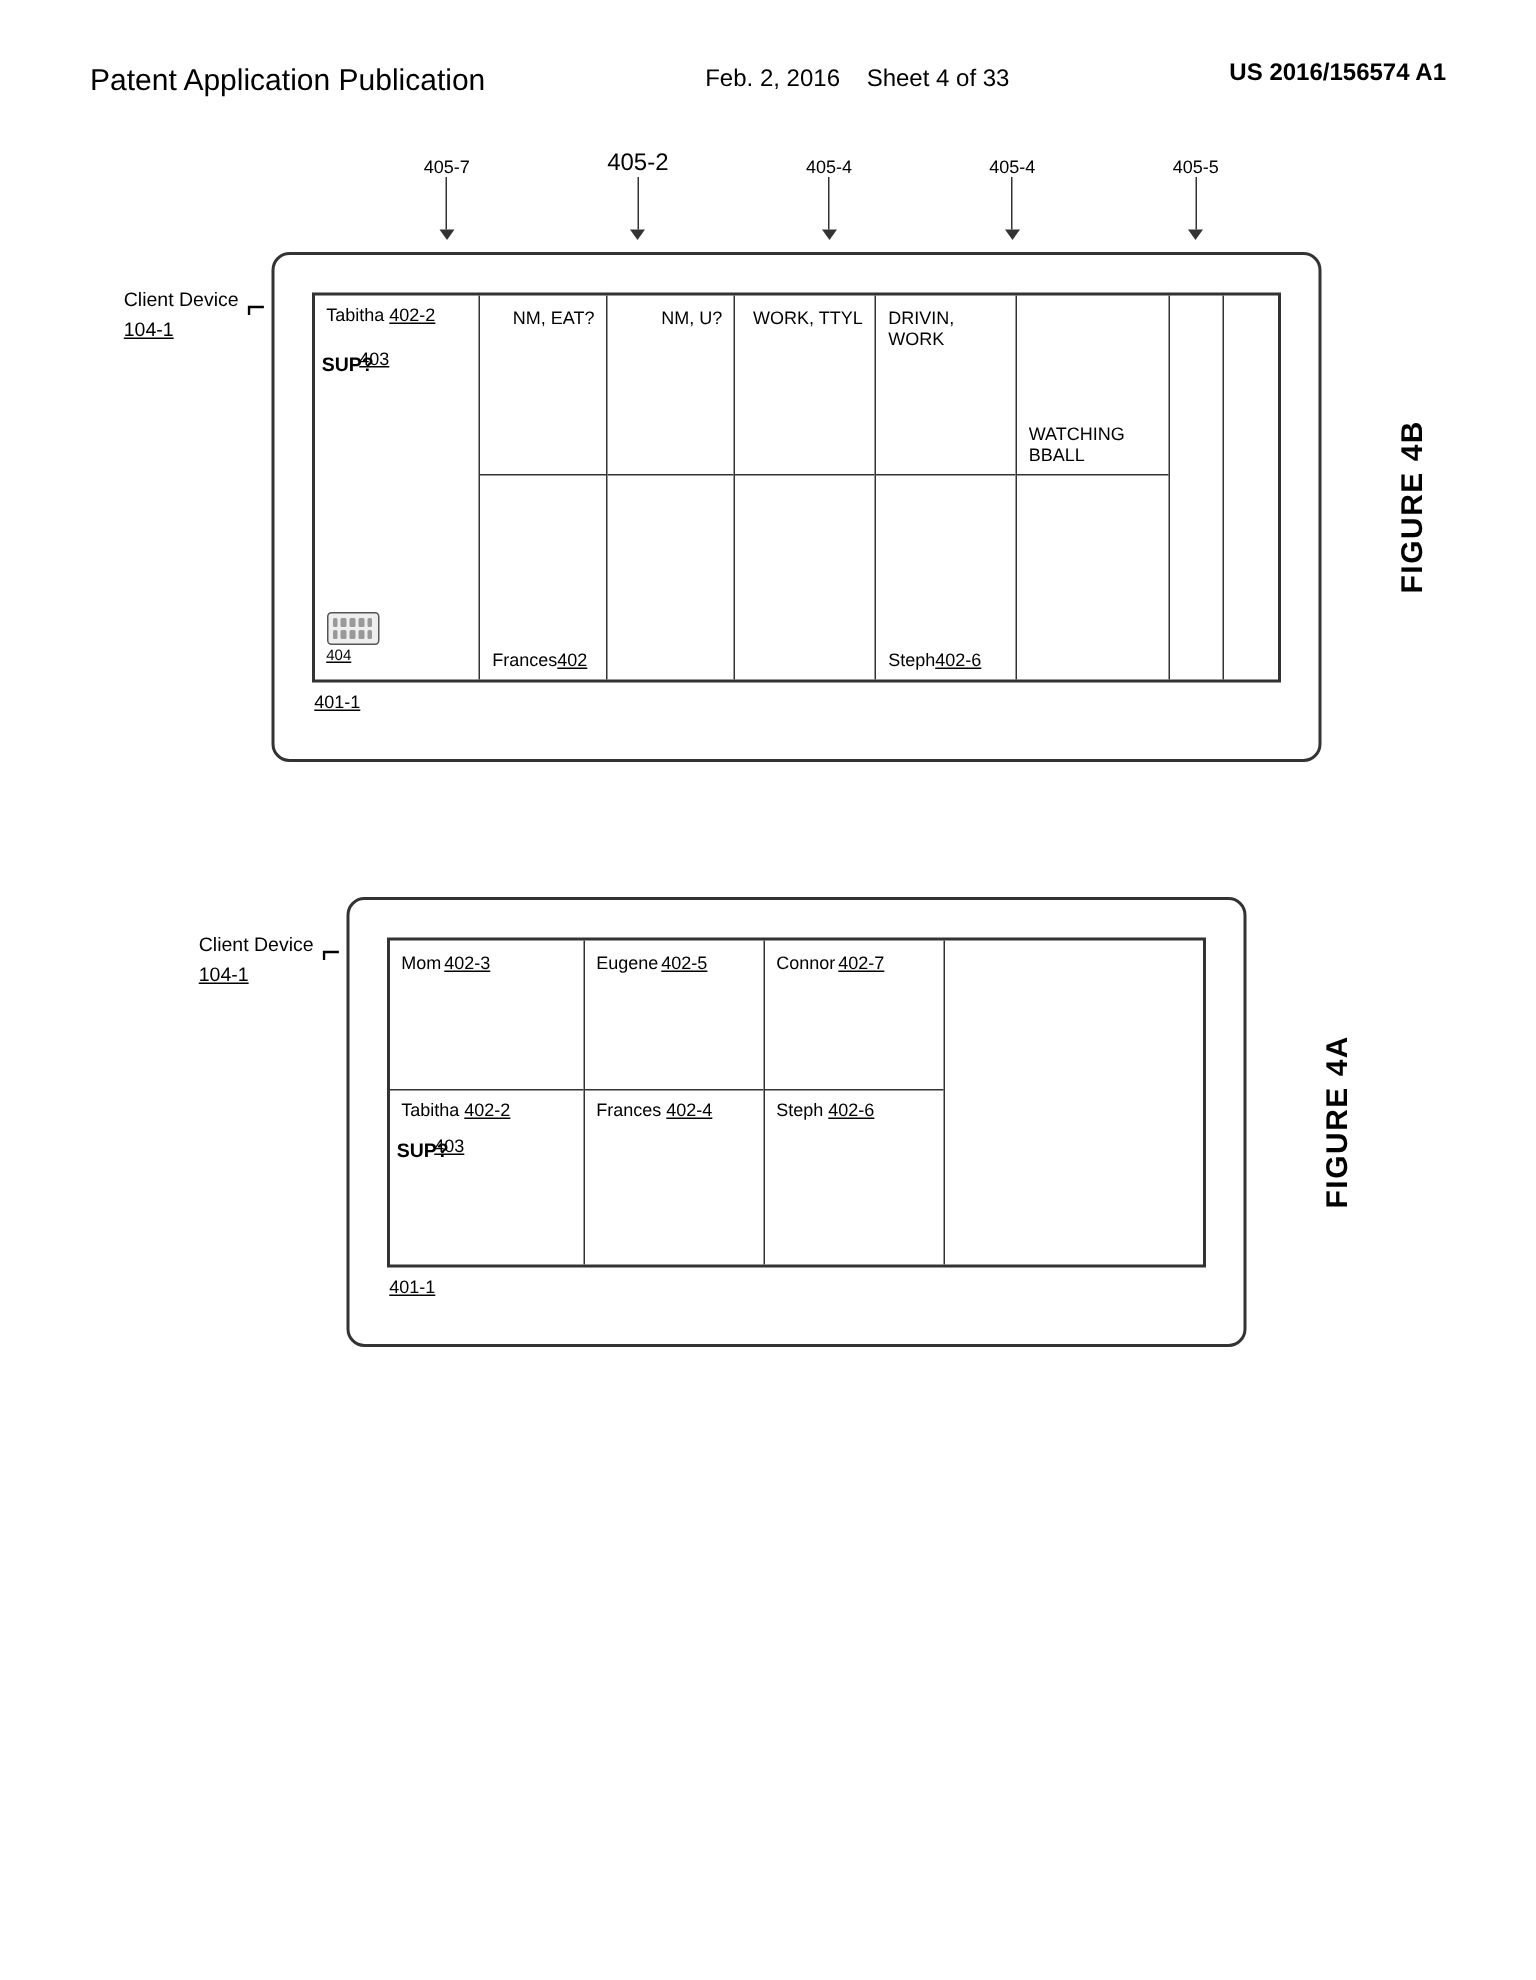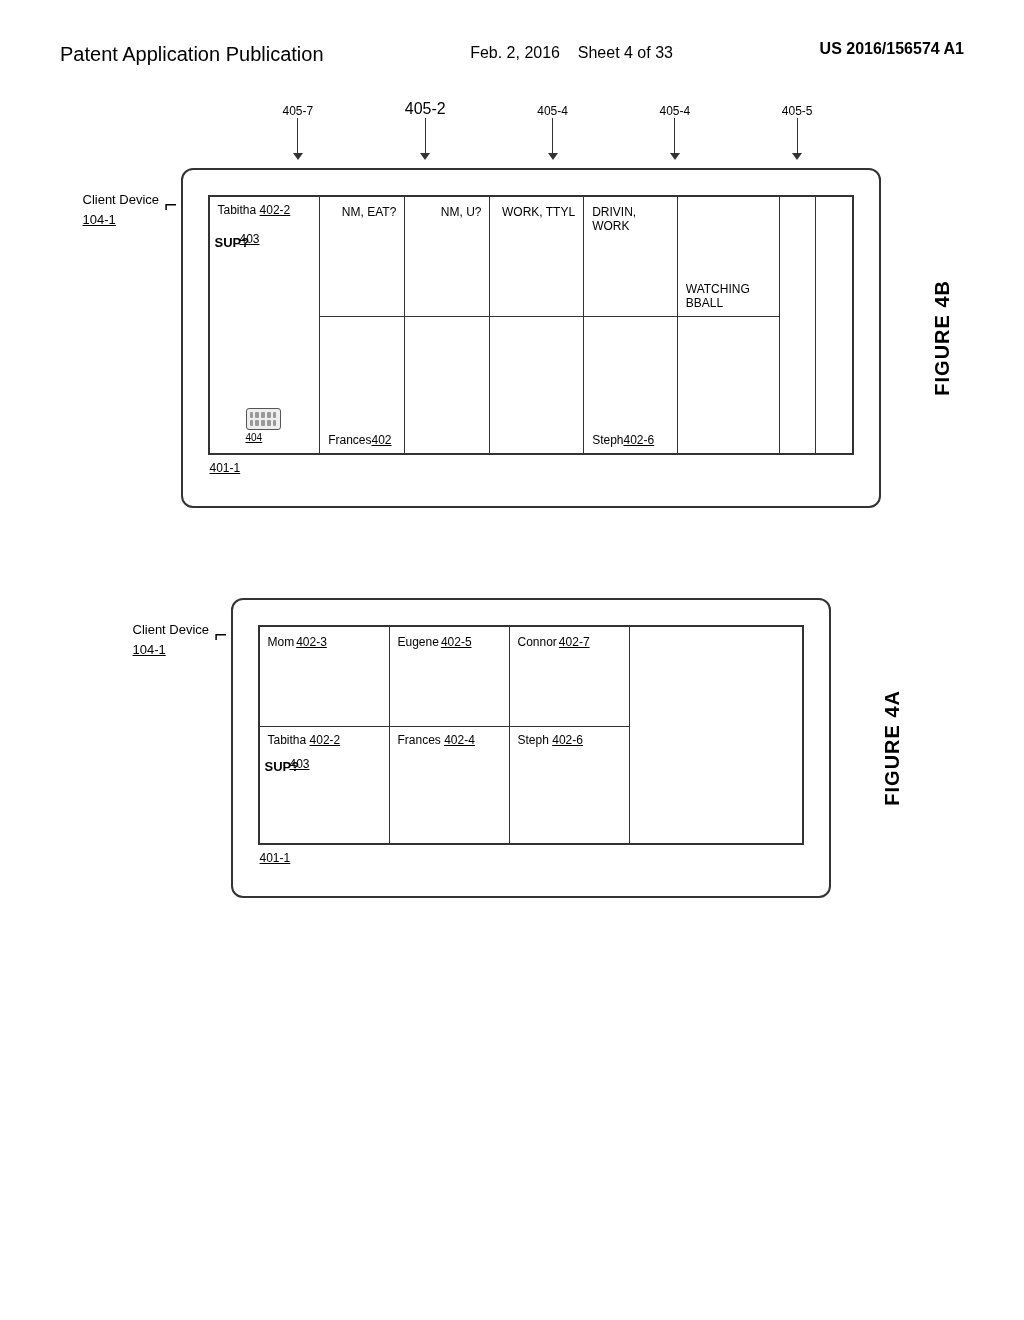--- a/index.html
+++ b/index.html
@@ -303,21 +303,21 @@
             <div class="cell-bottom" style="position:relative;">
               <div style="font-size:12px;">Tabitha <span class="ref">402-2</span></div>
 
               <div style="position:absolute;left:30px;top:35px;font-size:12px;">
                 <span class="ref">403</span>
               </div>
               <div style="position:absolute;left:5px;top:38px;font-size:13px;font-weight:bold;">
                 <span>SUP?</span>
               </div>
 
-              <div style="position:absolute;bottom:10px;left:36px;">
+              <div style="position:absolute;bottom:10px;left:8px;">
                 <div class="keyboard-icon">
                   <div class="key"></div>
                     <div class="key"></div>
                     <div class="key"></div>
                     <div class="key"></div>
                     <div class="key"></div>
                   <div class="key"></div>
                     <div class="key"></div>
                     <div class="key"></div>
                     <div class="key"></div>

